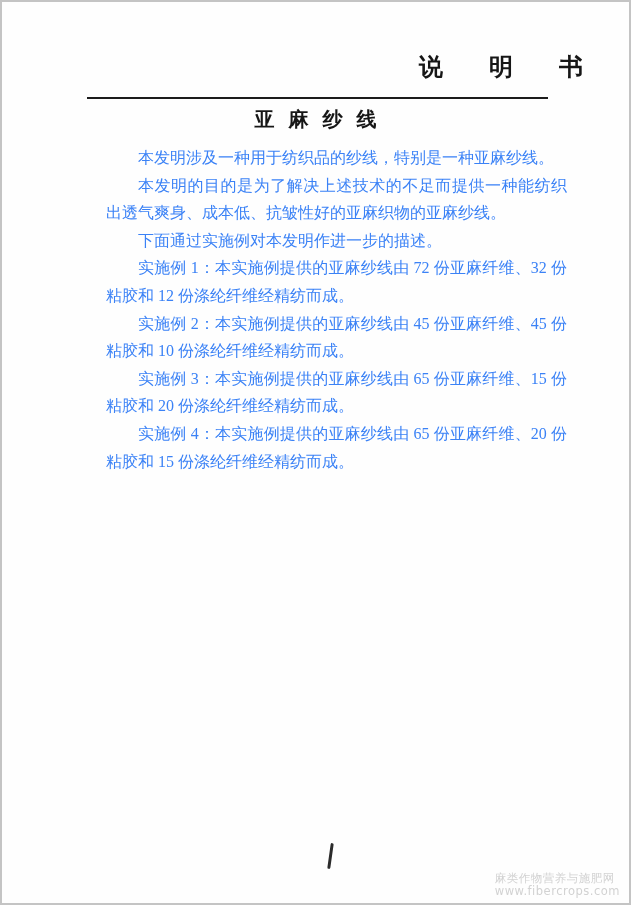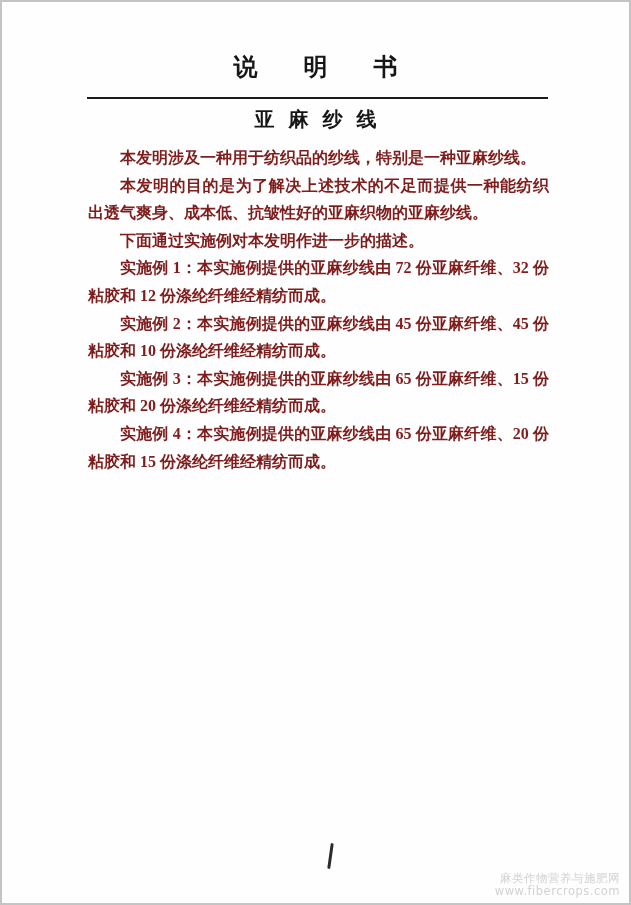--- a/index.html
+++ b/index.html
@@ -17,21 +17,21 @@
     overflow: hidden;
     font-family: "Liberation Serif", "DejaVu Serif", serif;
     color: #1d1d1d;
   }
   .header-title {
     position: absolute;
     top: 49px;
     left: 0;
     right: 0;
     margin: 0;
-    text-align: center;
+    text-align: right;
     font-size: 24px;
     font-weight: 700;
     letter-spacing: 46px;
     padding-left: 46px;
     color: #161616;
     white-space: nowrap;
   }
   .header-rule {
     position: absolute;
     top: 95px;
@@ -50,27 +50,27 @@
     font-size: 20px;
     font-weight: 700;
     letter-spacing: 14px;
     padding-left: 14px;
     color: #161616;
     white-space: nowrap;
   }
   .body-text {
     position: absolute;
     top: 142px;
-    left: 86px;
+    left: 104px;
     width: 461px;
     font-size: 16px;
     line-height: 27.6px;
-    font-weight: 700;
+    font-weight: 400;
     text-align: justify;
-    color: #7f1d1d;
+    color: #3b82f6;
   }
   .body-text p {
     margin: 0;
     text-indent: 2em;
   }
   .page-number {
     position: absolute;
     left: 322px;
     top: 839px;
     width: 12px;
@@ -92,21 +92,20 @@
     width: 1px;
     height: 1px;
     overflow: hidden;
     clip-path: inset(50%);
     white-space: nowrap;
   }
   .watermark {
     position: absolute;
     right: 9px;
     bottom: 5px;
-    text-align: right;
     font-family: "DejaVu Sans", "Liberation Sans", sans-serif;
     font-size: 11.5px;
     line-height: 13px;
     color: #d2d2d2;
     letter-spacing: 0.5px;
     user-select: none;
   }
 </style>
 </head>
 <body>

